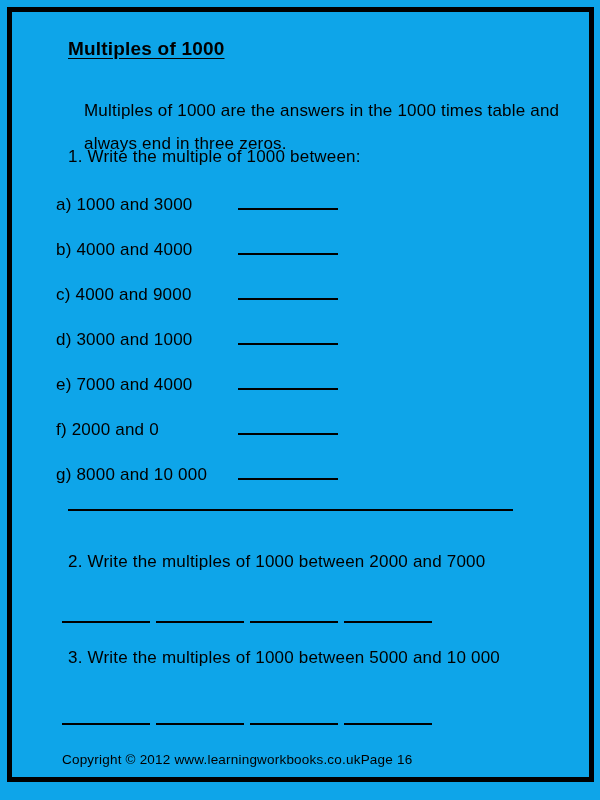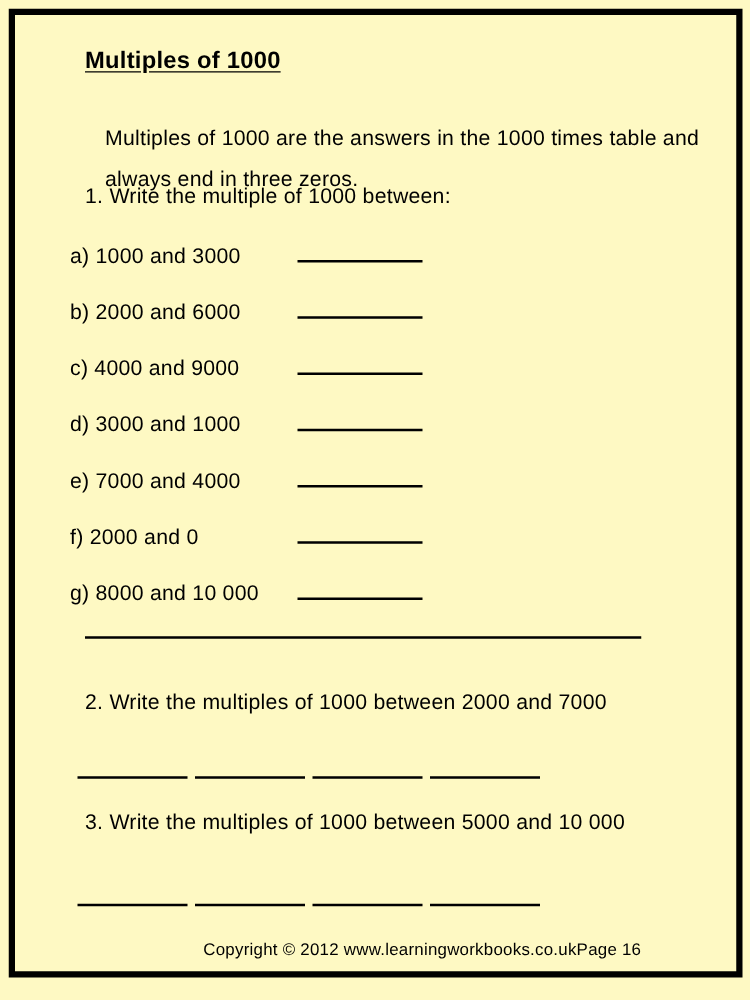--- a/index.html
+++ b/index.html
@@ -4,21 +4,21 @@
 <style>
   html, body {
     margin: 0;
     padding: 0;
     background: #ffffff;
   }
   .page {
     position: relative;
     width: 600px;
     height: 800px;
-    background: #fef9c3;
+    background: #0ea5e9;
     color: #000000;
     font-family: "Liberation Sans", sans-serif;
     overflow: hidden;
   }
   .border-frame {
     position: absolute;
     left: 7px;
     top: 7px;
     right: 6px;
     bottom: 18px;
@@ -100,21 +100,21 @@
     border-bottom: 2px solid #000000;
   }
   .br2 { top: 601px; }
   .br3 { top: 703px; }
   .footer {
     position: absolute;
     left: 62px;
     top: 752px;
     width: 451px;
     display: flex;
-    justify-content: flex-end;
+    justify-content: flex-start;
     font-size: 13.5px;
     letter-spacing: 0.2px;
   }
 </style>
 </head>
 <body>
 
 <div class="page">
 
   <div class="border-frame"></div>
@@ -124,21 +124,21 @@
   <p class="intro"><span>Multiples of 1000 are the answers in the 1000 times table and</span><br><span>always end in three zeros.</span></p>
 
   <p class="q-prompt q1">1. Write the multiple of 1000 between:</p>
 
   <div class="items">
     <div class="item-row">
       <span>a) 1000 and 3000</span>
       <span class="blank"></span>
     </div>
     <div class="item-row">
-      <span>b) 2000 and 6000</span>
+      <span>b) 4000 and 4000</span>
       <span class="blank"></span>
     </div>
     <div class="item-row">
       <span>c) 4000 and 9000</span>
       <span class="blank"></span>
     </div>
     <div class="item-row">
       <span>d) 3000 and 1000</span>
       <span class="blank"></span>
     </div>

